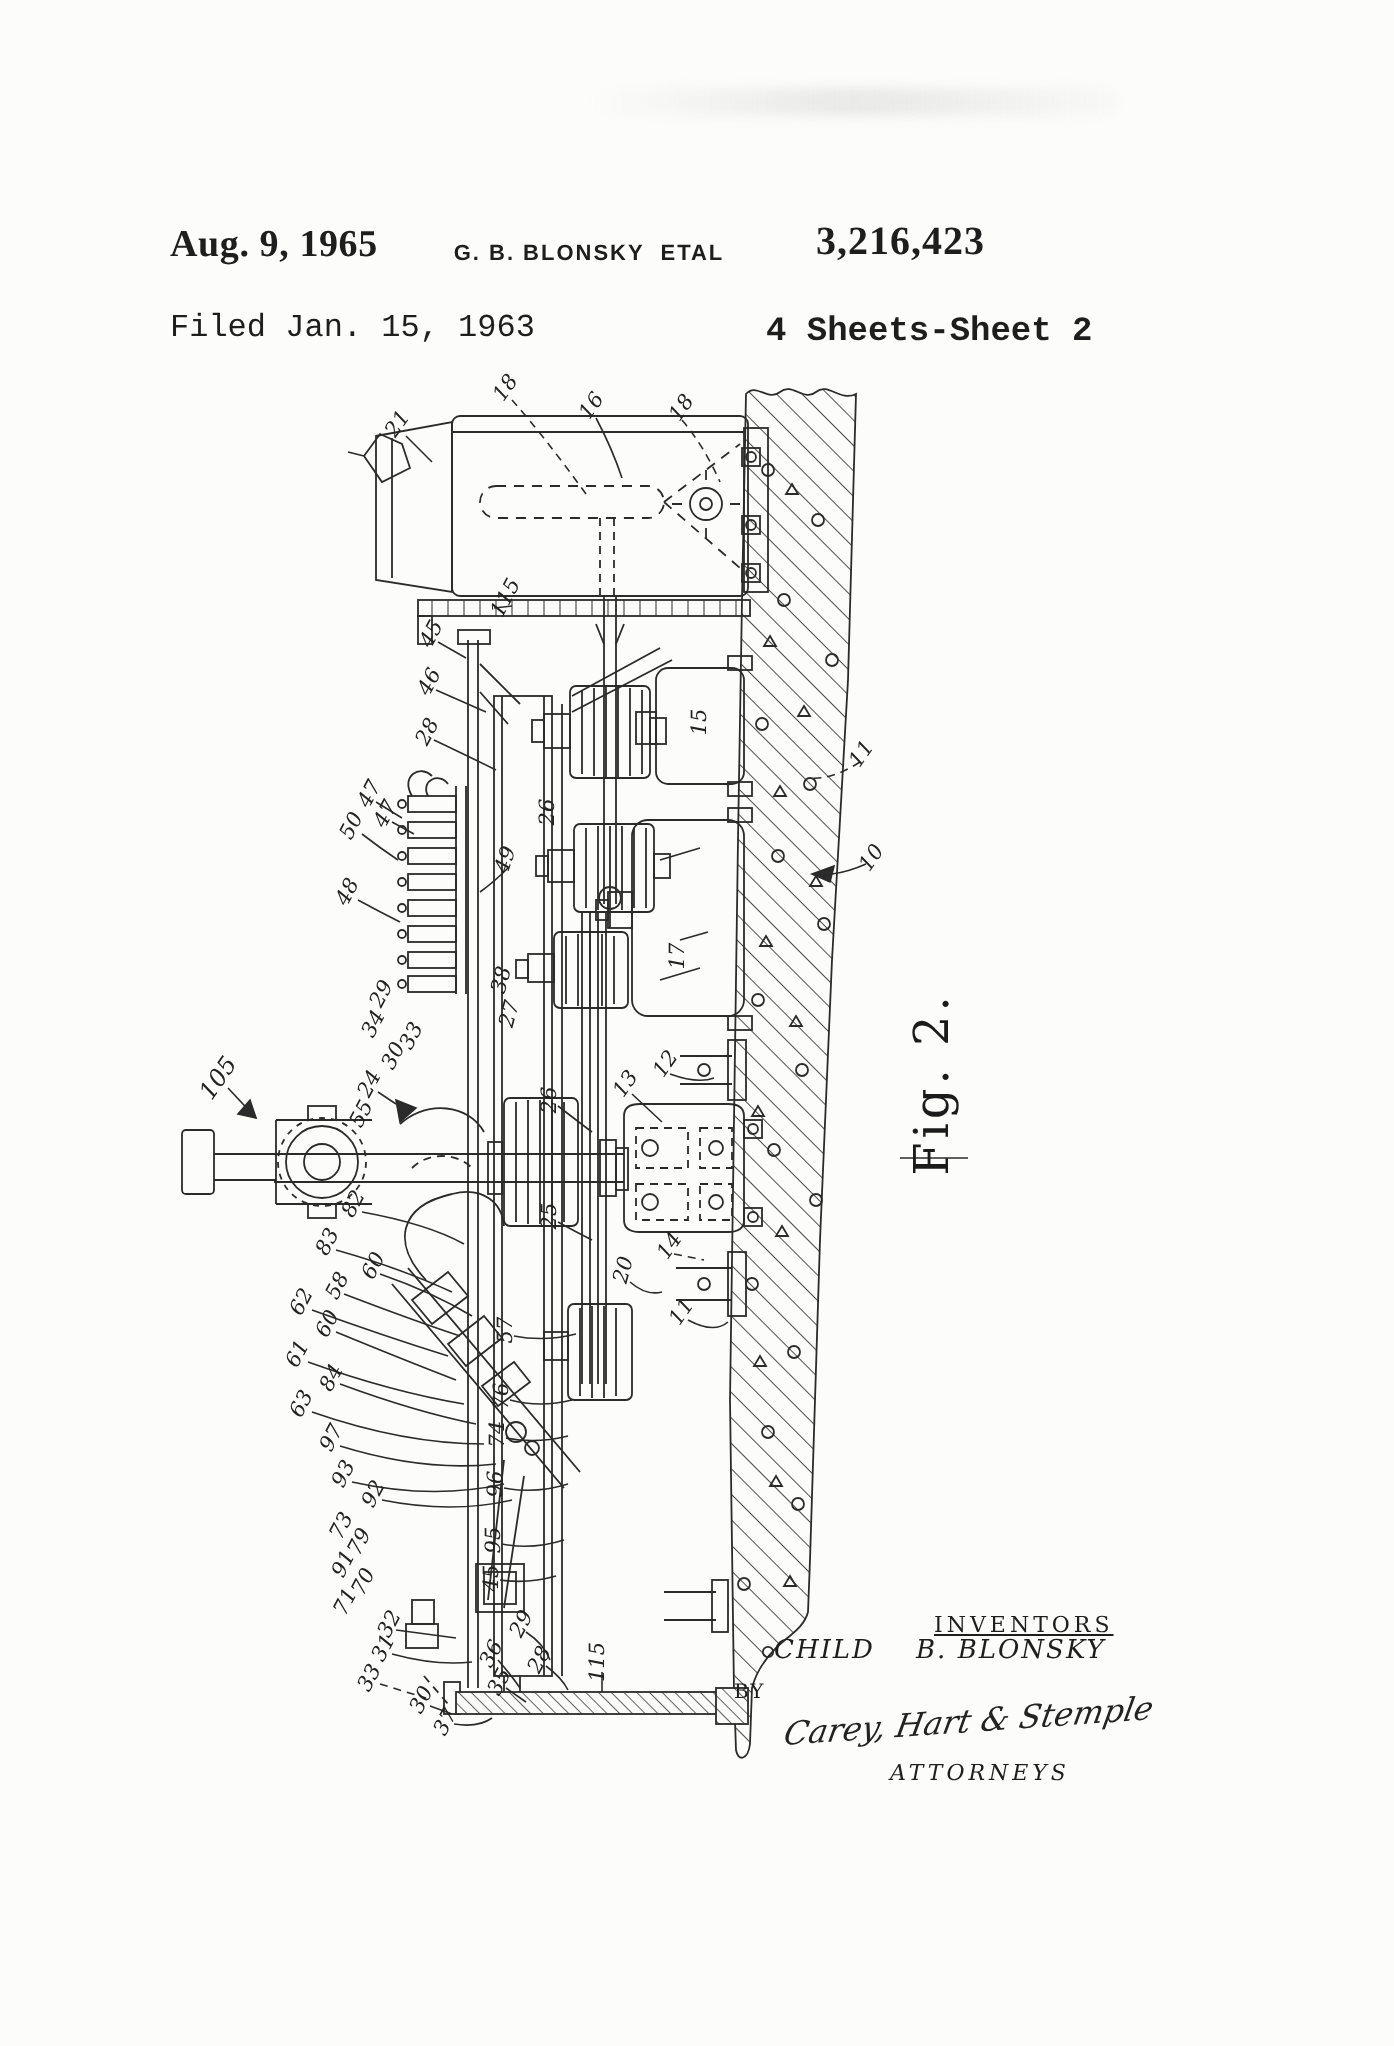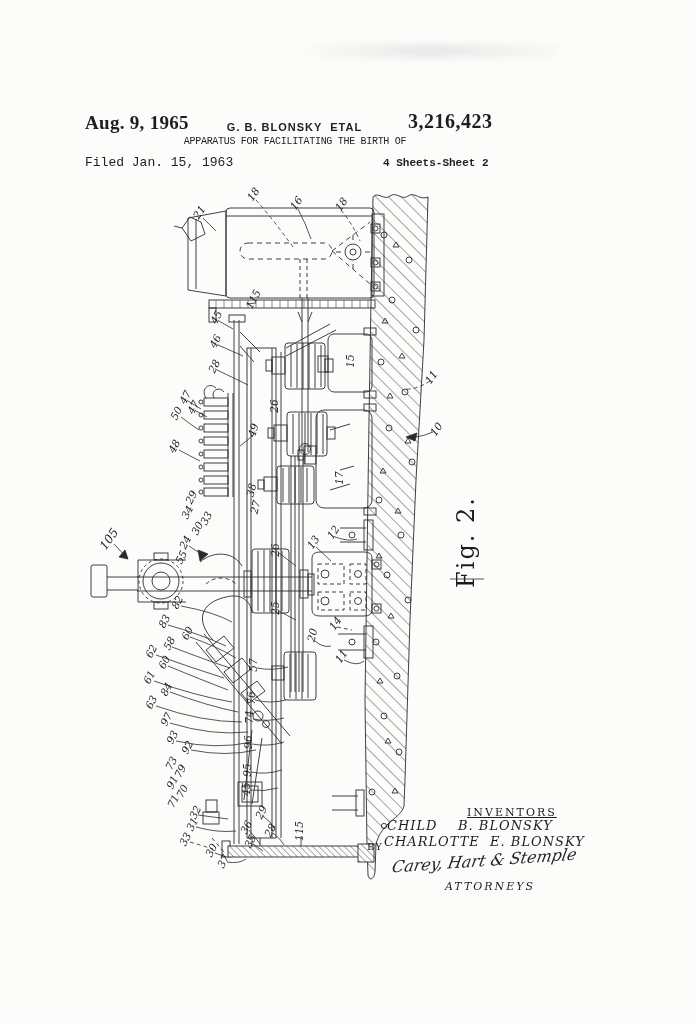--- a/index.html
+++ b/index.html
@@ -6,22 +6,22 @@
   .page{position:relative;width:697px;height:1023px;margin:0 auto;background:#fcfcfb;overflow:hidden;
         font-family:"Liberation Serif",serif;color:#1e1e1e;}
   .abs{position:absolute;}
   
   .date{left:85px;top:112px;font-size:19px;font-weight:bold;letter-spacing:.3px;}
   .applicant{left:212px;top:121px;width:165px;text-align:center;font-family:"Liberation Sans",sans-serif;
              font-weight:bold;font-size:11px;letter-spacing:1px;white-space:pre;}
   .patnum{left:408px;top:110px;font-size:20px;font-weight:bold;letter-spacing:.5px;}
   .t1{left:130px;top:136px;width:330px;text-align:center;font-family:"Liberation Mono",monospace;font-size:10px;letter-spacing:-.3px;white-space:pre;}
   .t2{left:130px;top:148px;width:330px;text-align:center;font-family:"Liberation Mono",monospace;font-size:10px;letter-spacing:-.3px;white-space:pre;}
-  .filed{left:85px;top:155px;font-family:"Liberation Mono",monospace;font-size:13px;}
-  .sheet{left:383px;top:157px;font-family:"Liberation Mono",monospace;font-size:11px;font-weight:bold;}
+  .filed{left:85px;top:155px;font-family:"Liberation Mono",monospace;font-size:16px;}
+  .sheet{left:383px;top:157px;font-family:"Liberation Mono",monospace;font-size:17px;font-weight:bold;}
   
   .drawing{left:0;top:0;}
   .ref-layer{left:0;top:0;width:697px;height:1023px;pointer-events:none;}
   .ref{position:absolute;font:italic 10.5px "DejaVu Serif",serif;color:#222;white-space:nowrap;transform-origin:center;}
   .figcap{left:466px;top:542px;transform:translate(-50%,-50%) rotate(-90deg);
           font:24px "DejaVu Serif",serif;letter-spacing:2px;color:#1b1b1b;white-space:nowrap;}
   
   .inv-head{left:467px;top:806px;font:11px "DejaVu Serif",serif;letter-spacing:2px;text-decoration:underline;}
   .inv1{left:387px;top:818px;font:italic 13px "DejaVu Serif",serif;letter-spacing:1px;white-space:pre;}
   .by{left:367px;top:841px;font:10px "DejaVu Serif",serif;letter-spacing:1px;}
@@ -35,21 +35,20 @@
 </head>
 <body>
 
 <div class="page">
 
   <div class="abs smudge"></div>
 
   <div class="abs date">Aug. 9, 1965</div>
   <div class="abs applicant">G. B. BLONSKY  ETAL</div>
   <div class="abs patnum">3,216,423</div>
-  <div class="abs t1">APPARATUS FOR FACILITATING THE BIRTH OF</div>
   <div class="abs filed">Filed Jan. 15, 1963</div>
   <div class="abs sheet">4 Sheets-Sheet 2</div>
 
   <svg class="abs drawing" width="697" height="1023" viewBox="0 0 697 1023">
     <defs>
       <pattern id="hatch" patternUnits="userSpaceOnUse" width="9" height="9" patternTransform="rotate(-45)">
         <rect width="9" height="9" fill="#fcfcfb"></rect>
         <line x1="0" y1="0" x2="0" y2="9" stroke="#3a3a3a" stroke-width="0.9"></line>
       </pattern>
       <pattern id="hatch2" patternUnits="userSpaceOnUse" width="4.5" height="4.5" patternTransform="rotate(-45)">
@@ -382,17 +381,16 @@
       <span class="ref" style="left: 247px; top: 770px; transform: translate(-50%, -50%) rotate(-90deg);">95</span>
       <span class="ref" style="left: 246px; top: 789px; transform: translate(-50%, -50%) rotate(-90deg);">45</span>
       <span class="ref" style="left: 299px; top: 831px; transform: translate(-50%, -50%) rotate(-90deg);">115</span>
     </div>
 
   <div class="abs figcap">Fig. 2.</div>
 
   <div class="abs inv-head">INVENTORS</div>
   <div class="abs inv1">CHILD    B. BLONSKY</div>
   <div class="abs by">BY</div>
-  <div class="abs inv2">CHARLOTTE  E. BLONSKY</div>
   <div class="abs script">Carey, Hart &amp; Stemple</div>
   <div class="abs atty">ATTORNEYS</div>
 
 </div>
 
 </body></html>

